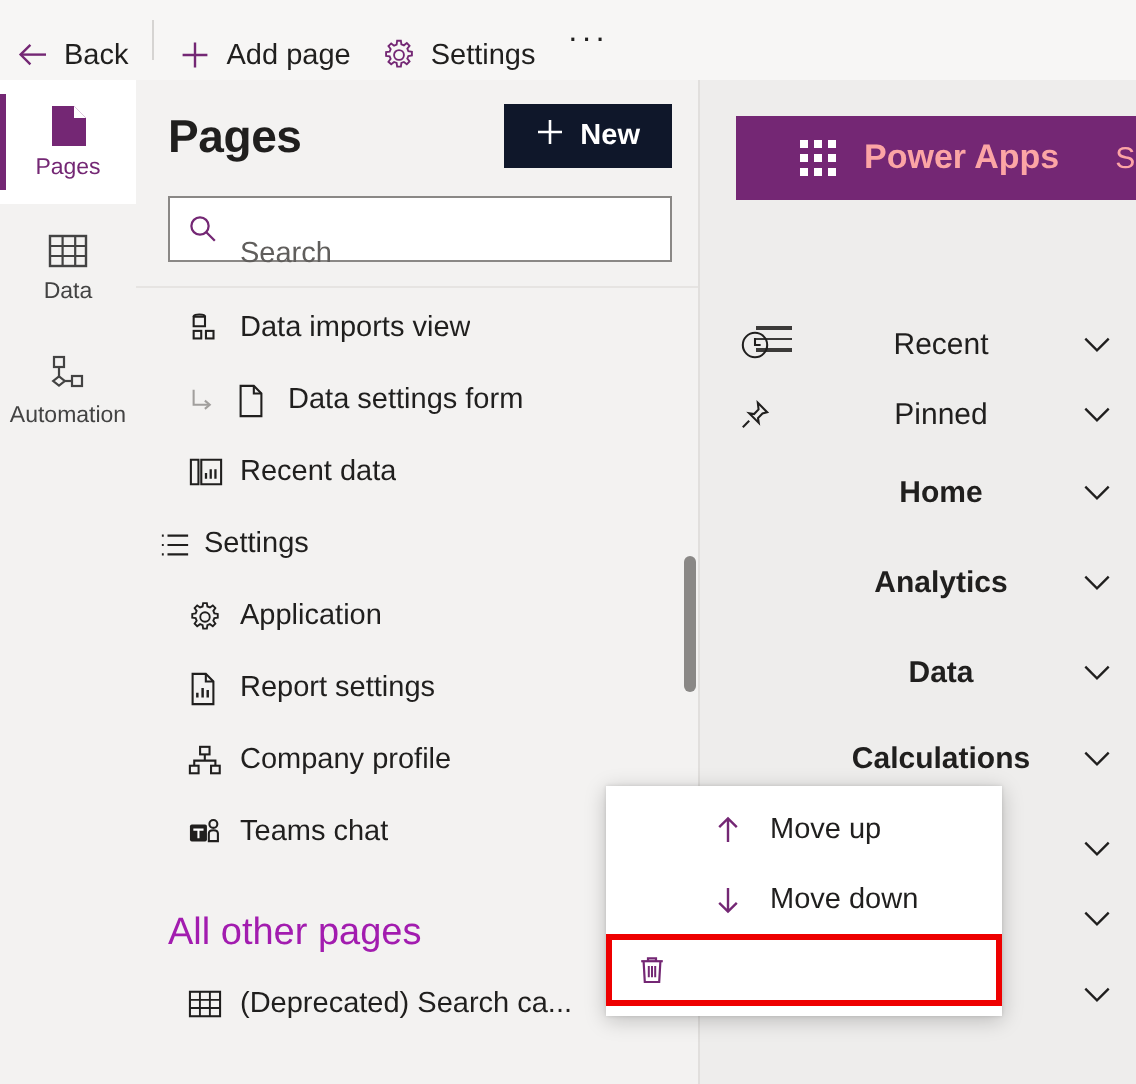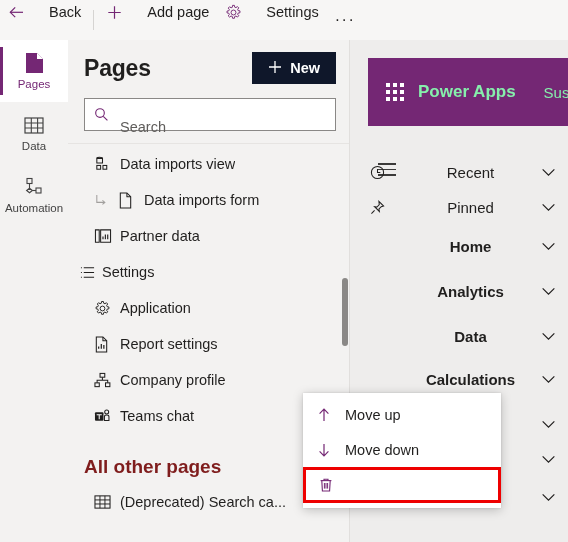--- a/index.html
+++ b/index.html
@@ -8,21 +8,21 @@
     background:#f3f2f1;
     font-family:"Liberation Sans", sans-serif;
     -webkit-font-smoothing:antialiased;
   }
   
   .cmdbar{
     position:absolute;left:0;top:0;width:568px;height:40px;
     background:#f7f6f5;display:flex;align-items:center;
   }
   .cmd-item{
-    display:flex;align-items:flex-start;gap:24px;height:32px;padding:0 8px;
+    display:flex;align-items:flex-end;gap:7px;height:32px;padding:0 8px;
     color:#201f1e;font-size:14.5px;cursor:pointer;white-space:nowrap;
   }
   .cmd-item .gl{color:#742774;display:flex;align-items:center;}
   .cmd-sep{width:1px;height:20px;background:#d6d4d2;margin:0 4px;}
   .cmd-dots{color:#201f1e;font-size:16px;letter-spacing:1.5px;padding:0 8px;cursor:pointer;line-height:1;}
 
   
   .rail{
     position:absolute;left:0;top:40px;width:68px;height:502px;
     background:#f3f2f1;
@@ -74,21 +74,21 @@
   .row .ico{width:26px;display:flex;align-items:center;color:#201f1e;flex:0 0 26px;}
   .row .lbl{white-space:nowrap;overflow:hidden;text-overflow:ellipsis;}
   .row.child{padding-left:26px;}
   .row.child .arrow{width:24px;display:flex;align-items:center;color:#a19f9d;flex:0 0 24px;}
   .group-head{
     display:flex;align-items:center;height:36px;padding-left:12px;
     font-size:14.5px;color:#201f1e;cursor:pointer;
   }
   .group-head .ico{width:22px;display:flex;align-items:center;color:#201f1e;}
   .section-title{
-    padding:22px 0 6px 16px;font-size:19px;font-weight:bold;color:#7f1d1d;
+    padding:22px 0 6px 16px;font-size:19px;font-weight:normal;color:#a21caf;
   }
   .dots-btn{
     position:absolute;left:236px;top:365px;width:40px;height:28px;
     background:#dededd;display:flex;align-items:center;justify-content:center;
     gap:5px;cursor:pointer;z-index:4;
   }
   .dots-btn i{width:3px;height:3px;background:#742774;display:block;border-radius:1px;}
 
   
   .scrollbar{
@@ -98,23 +98,23 @@
     position:absolute;left:2px;top:238px;width:6px;height:68px;background:#8a8886;border-radius:3px;
   }
   .panel-edge{position:absolute;left:349px;top:40px;width:1px;height:502px;background:#e1dfdd;}
 
   
   .preview{
     position:absolute;left:350px;top:40px;width:218px;height:502px;
     background:#eeedec;overflow:hidden;
   }
   .pa-header{
-    position:absolute;left:18px;top:18px;width:200px;height:68px;
-    background:#742774;display:flex;align-items:center;gap:14px;padding-left:18px;
-    color:#86efac;box-sizing:border-box;
+    position:absolute;left:18px;top:18px;width:200px;height:42px;
+    background:#742774;display:flex;align-items:center;gap:14px;padding-left:32px;
+    color:#fca5a5;box-sizing:border-box;
   }
   .waffle{display:grid;grid-template-columns:repeat(3,4px);grid-template-rows:repeat(3,4px);gap:3px;}
   .waffle i{width:4px;height:4px;background:#fff;display:block;}
   .pa-title{font-size:17px;font-weight:bold;white-space:nowrap;}
   .pa-vsep{width:1px;height:22px;background:#b58bb5;}
   .pa-sub{font-size:15px;white-space:nowrap;}
 
   .pv-hamb{position:absolute;left:28px;top:123px;display:flex;flex-direction:column;gap:4px;cursor:pointer;}
   .pv-hamb i{width:18px;height:1.6px;background:#3b3a39;display:block;}
 
@@ -128,21 +128,21 @@
   .pv-row .chev{color:#201f1e;display:flex;align-items:center;}
 
   
   .ctxmenu{
     position:absolute;left:303px;top:393px;width:198px;height:115px;background:#fff;
     box-shadow:0 2px 10px rgba(0,0,0,.22), 0 0 2px rgba(0,0,0,.12);z-index:10;
     padding-top:4px;box-sizing:border-box;
   }
   .ctxitem{
     display:flex;align-items:center;height:35px;padding-left:12px;gap:12px;
-    font-size:14.5px;color:#201f1e;cursor:pointer;
+    font-size:14.5px;color:#201f1e;cursor:pointer;margin-left:40px;
   }
   .ctxitem .ci{width:18px;display:flex;align-items:center;justify-content:center;color:#742774;}
   .ctxitem.highlight{
     position:relative;outline:3px solid #ee0000;outline-offset:-1px;
     margin:2px 2px 0 2px;height:32px;
   }
 </style>
 </head>
 <body>
 
@@ -255,32 +255,32 @@
             <path d="M3 2v8h8" fill="none" stroke="#a19f9d" stroke-width="1.1"></path>
             <path d="M9 7.8 11.6 10 9 12.2" fill="none" stroke="#a19f9d" stroke-width="1.1"></path>
           </svg>
       </span>
       <span class="ico">
         <svg width="15" height="17" viewBox="0 0 14 18">
             <path d="M1.5 1h7l4 4v12h-11z" fill="none" stroke="#201f1e" stroke-width="1.1"></path>
             <path d="M8.5 1v4h4" fill="none" stroke="#201f1e" stroke-width="1.1"></path>
           </svg>
       </span>
-      <span class="lbl">Data imports form</span>
+      <span class="lbl">Data settings form</span>
     </div>
 
     <div class="row">
       <span class="ico">
         <svg width="18" height="17" viewBox="0 0 19 18">
           <path d="M1.5 2h4v13h-4z" fill="none" stroke="#201f1e" stroke-width="1.1"></path>
           <path d="M7 2h10.5v13H7z" fill="none" stroke="#201f1e" stroke-width="1.1"></path>
           <path d="M9.5 12v-3M12 12V7M14.5 12v-5" stroke="#201f1e" stroke-width="1.2"></path>
         </svg>
       </span>
-      <span class="lbl">Partner data</span>
+      <span class="lbl">Recent data</span>
     </div>
 
     <div class="group-head">
       <span class="ico">
         <svg width="15" height="15" viewBox="0 0 16 16">
             <path d="M1 3h1M1 8h1M1 13h1M4 3h11M4 8h11M4 13h11" stroke="#201f1e" stroke-width="1.1"></path>
           </svg>
       </span>
       <span class="lbl">Settings</span>
     </div>

